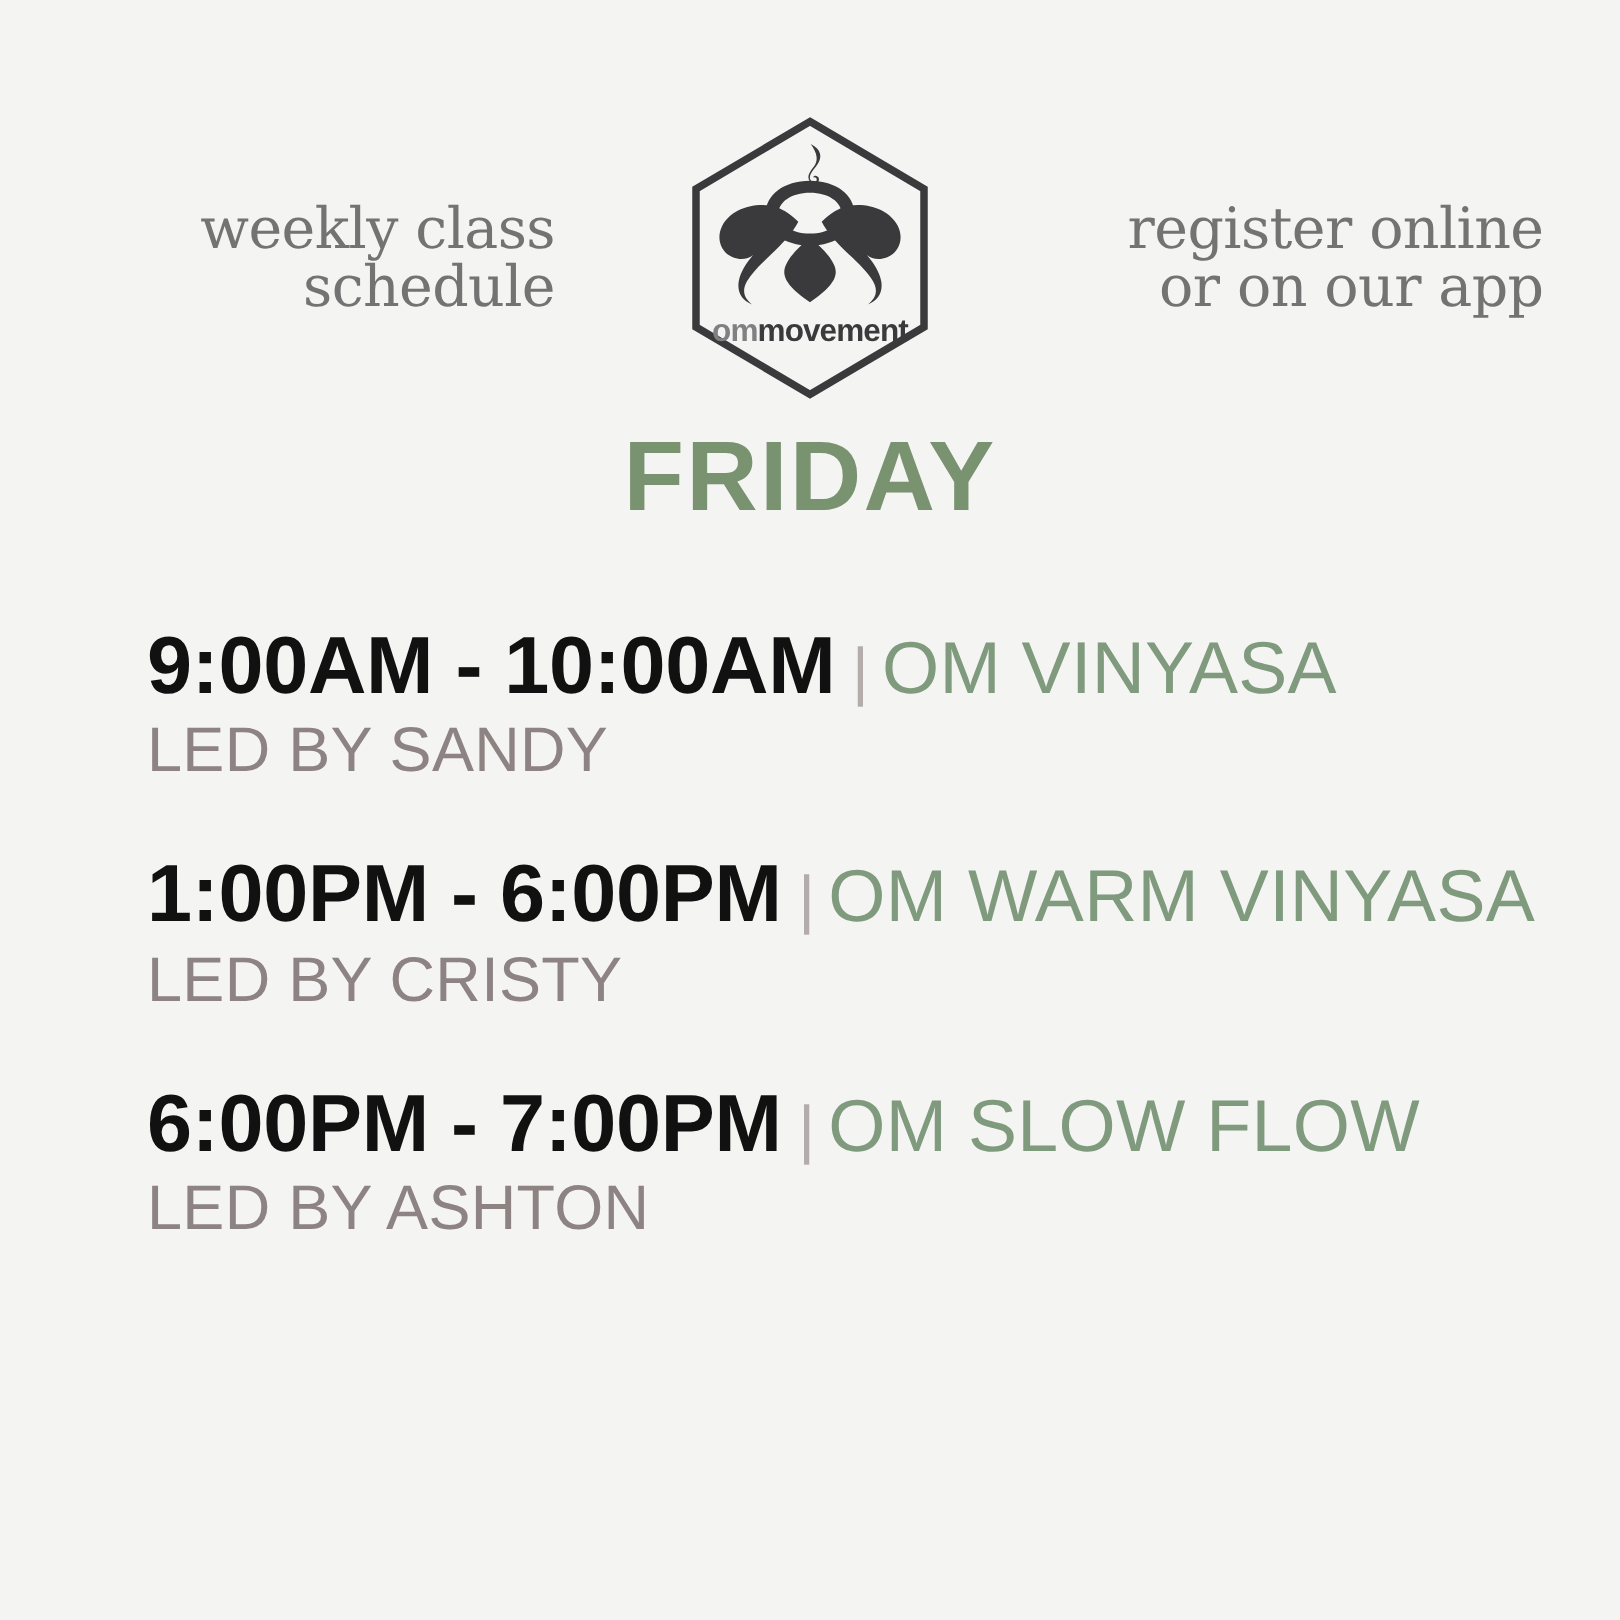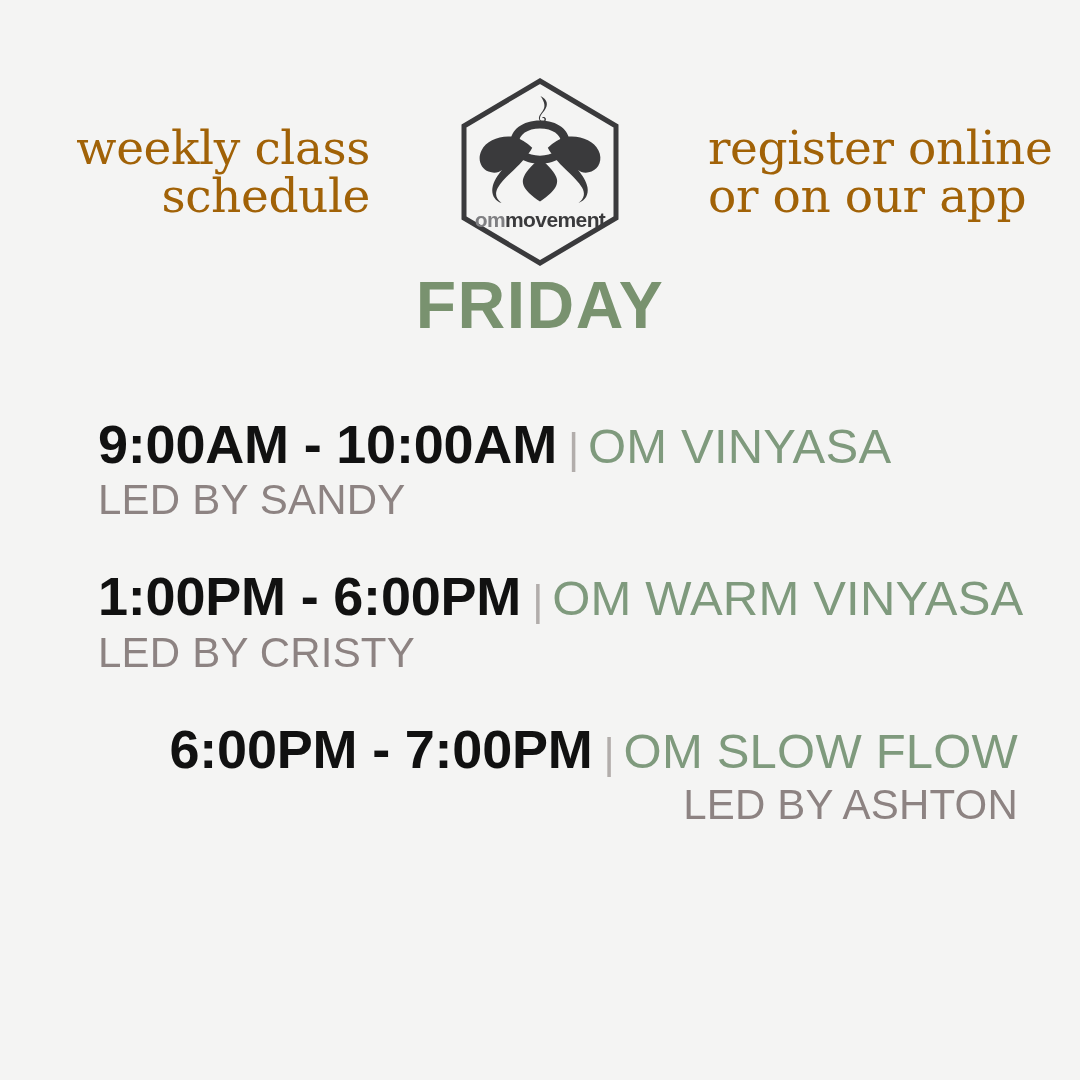--- a/index.html
+++ b/index.html
@@ -32,27 +32,28 @@
     width: 1080px;
     height: 200px;
     display: flex;
     flex-direction: row;
     align-items: center;
     justify-content: center;
   }
 
   .header-tagline {
     font-family: "DejaVu Serif", "Liberation Serif", serif;
-    color: #a16207;
-    font-size: 47px;
+    color: #737373;
+    font-size: 38px;
     line-height: 1.02;
     font-weight: 400;
     letter-spacing: -0.4px;
     width: 385px;
     flex: 0 0 385px;
+    margin-left: 20px;
   }
   .header-tagline.left {
     text-align: right;
     padding-right: 86px;
     box-sizing: border-box;
   }
   .header-tagline.right {
     text-align: right;
     padding-left: 84px;
     box-sizing: border-box;
@@ -64,21 +65,21 @@
     flex: 0 0 168px;
     width: 168px;
     height: 192px;
     position: relative;
   }
   .logo svg { display: block; width: 168px; height: 192px; }
 
   
   .day-title {
     position: absolute;
-    top: 272px;
+    top: 284px;
     left: 0;
     width: 1080px;
     text-align: center;
     font-family: "Liberation Sans", sans-serif;
     font-weight: 700;
     font-size: 66px;
     letter-spacing: 1.5px;
     color: #79926f;
     line-height: 1;
   }
@@ -86,21 +87,21 @@
   
   .schedule {
     position: absolute;
     top: 415px;
     left: 98px;
     width: 920px;
   }
   .class-entry {
     margin-bottom: 44px;
   }
-  .class-entry:last-child { margin-bottom: 2px; text-align: right; }
+  .class-entry:last-child { margin-bottom: 2px; }
 
   .entry-main {
     font-size: 43px;
     line-height: 1.08;
     white-space: nowrap;
     letter-spacing: -0.2px;
   }
   .entry-time {
     font-weight: 700;
     color: #111111;

